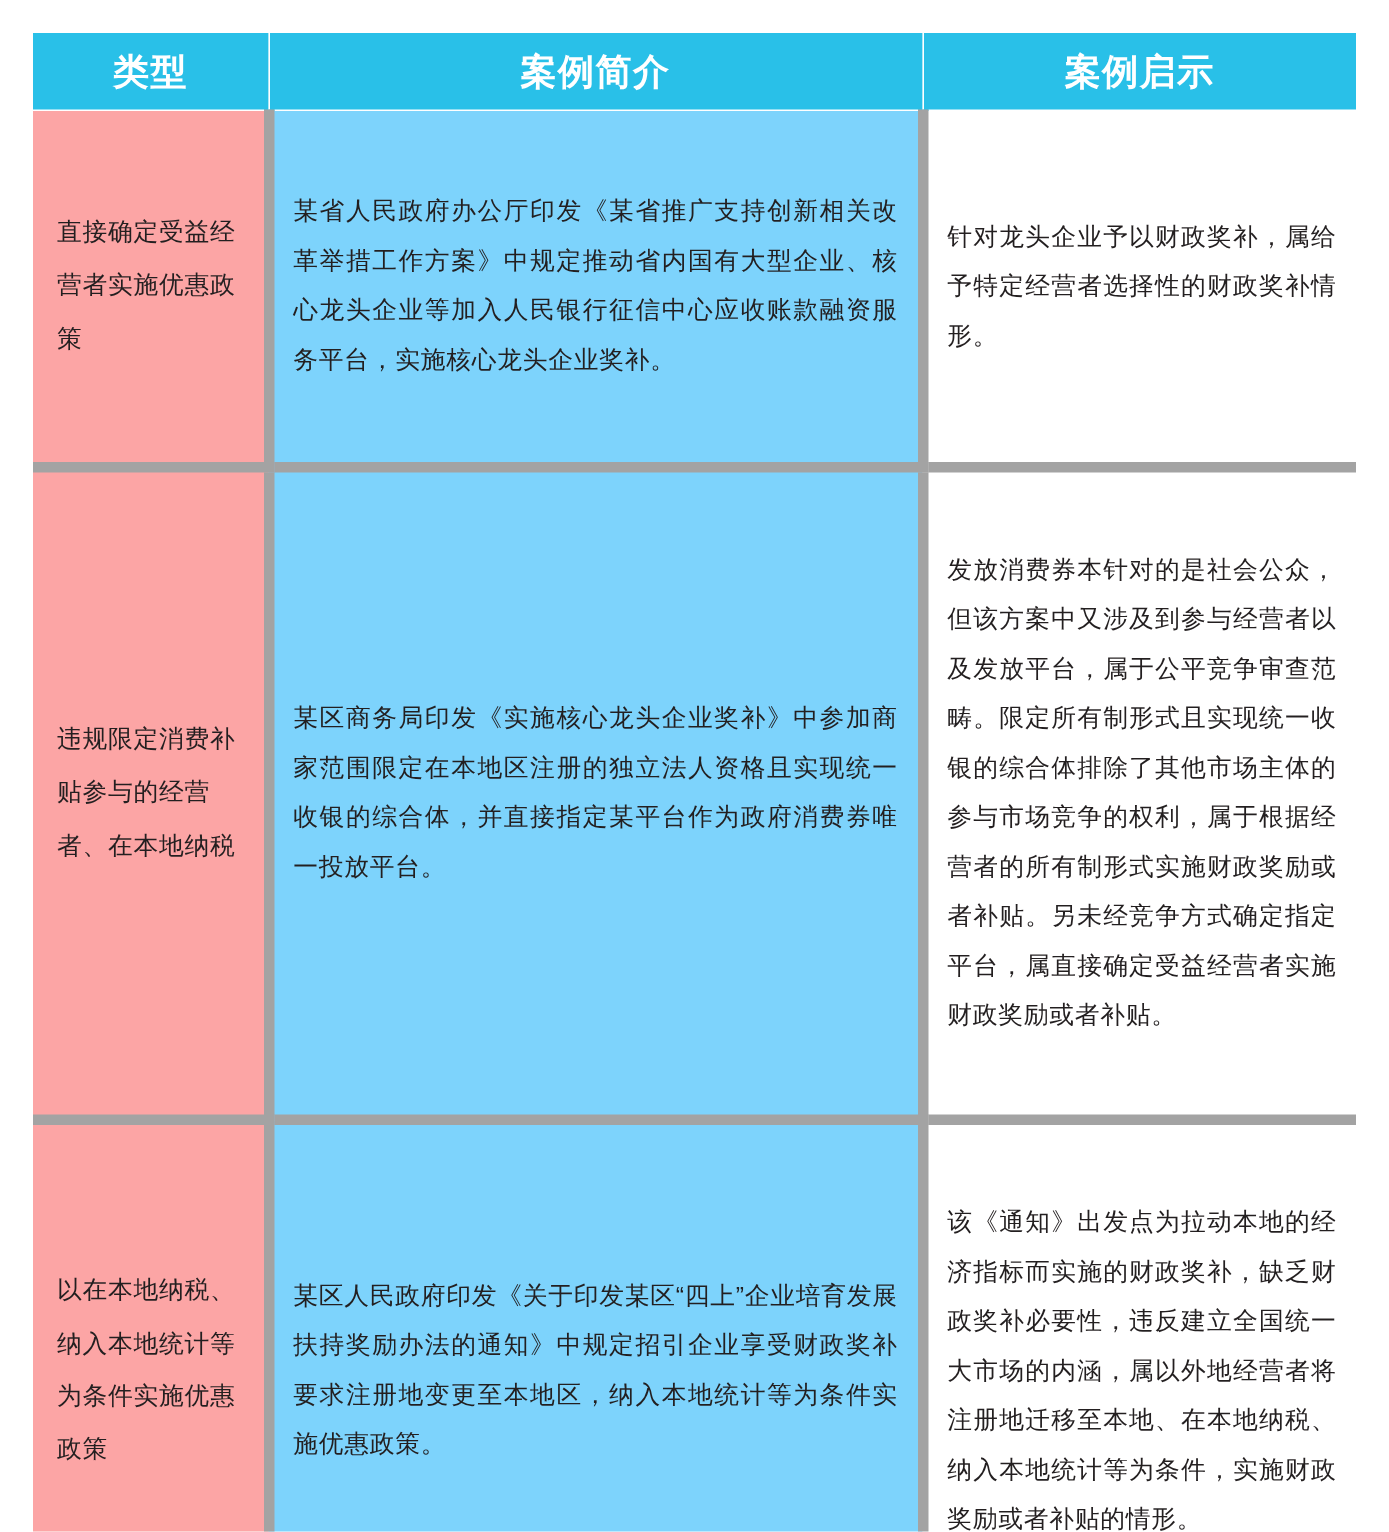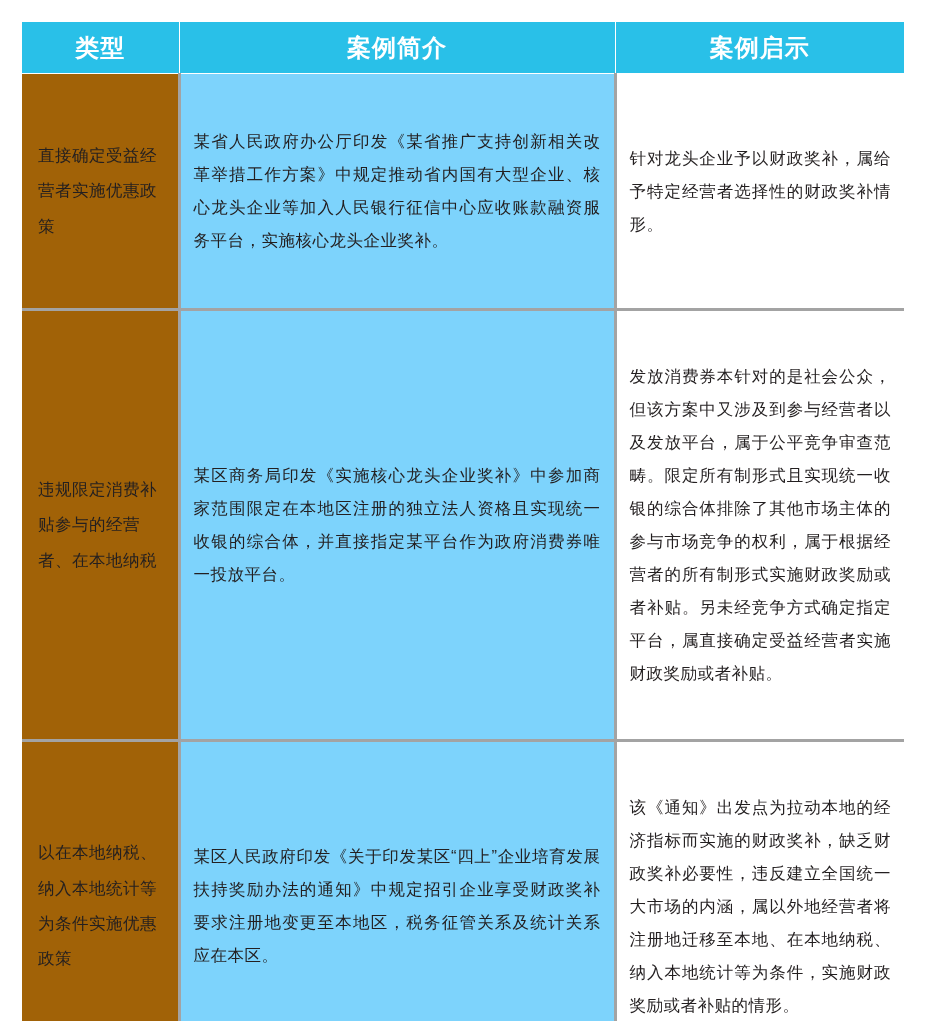--- a/index.html
+++ b/index.html
@@ -39,29 +39,29 @@
     border: 1px solid #ffffff;
     border-top: none;
     text-align: center;
     vertical-align: middle;
     padding: 0;
   }
   thead th:first-child { border-left: none; }
   thead th:last-child { border-right: none; text-align: center; }
 
   tbody td {
-    border: 3px solid #a3a3a3;
+    border: 7px solid #a3a3a3;
     vertical-align: middle;
     font-size: 16.5px;
     line-height: 2.0;
     padding: 14px 13px;
     letter-spacing: 0.5px;
   }
   tbody td.type-cell {
-    background: #a16207;
+    background: #fca5a5;
     text-align: left;
     padding: 14px 16px;
     line-height: 2.15;
   }
   tbody td.brief-cell {
     background: #7dd3fc;
     text-align: justify;
     text-justify: inter-ideograph;
   }
   tbody td.insight-cell {
@@ -121,21 +121,21 @@
         </td>
         <td class="insight-cell">
           <span class="cell-text">发放消费券本针对的是社会公众，但该方案中又涉及到参与经营者以及发放平台，属于公平竞争审查范畴。限定所有制形式且实现统一收银的综合体排除了其他市场主体的参与市场竞争的权利，属于根据经营者的所有制形式实施财政奖励或者补贴。另未经竞争方式确定指定平台，属直接确定受益经营者实施财政奖励或者补贴。</span>
         </td>
       </tr>
       <tr class="row3">
         <td class="type-cell">
           <span class="cell-text">以在本地纳税、纳入本地统计等为条件实施优惠政策</span>
         </td>
         <td class="brief-cell">
-          <span class="cell-text">某区人民政府印发《关于印发某区“四上”企业培育发展扶持奖励办法的通知》中规定招引企业享受财政奖补要求注册地变更至本地区，税务征管关系及统计关系应在本区。</span>
+          <span class="cell-text">某区人民政府印发《关于印发某区“四上”企业培育发展扶持奖励办法的通知》中规定招引企业享受财政奖补要求注册地变更至本地区，纳入本地统计等为条件实施优惠政策。</span>
         </td>
         <td class="insight-cell">
           <span class="cell-text">该《通知》出发点为拉动本地的经济指标而实施的财政奖补，缺乏财政奖补必要性，违反建立全国统一大市场的内涵，属以外地经营者将注册地迁移至本地、在本地纳税、纳入本地统计等为条件，实施财政奖励或者补贴的情形。</span>
         </td>
       </tr>
     </tbody>
   </table>
 </div>
 
 </body></html>

